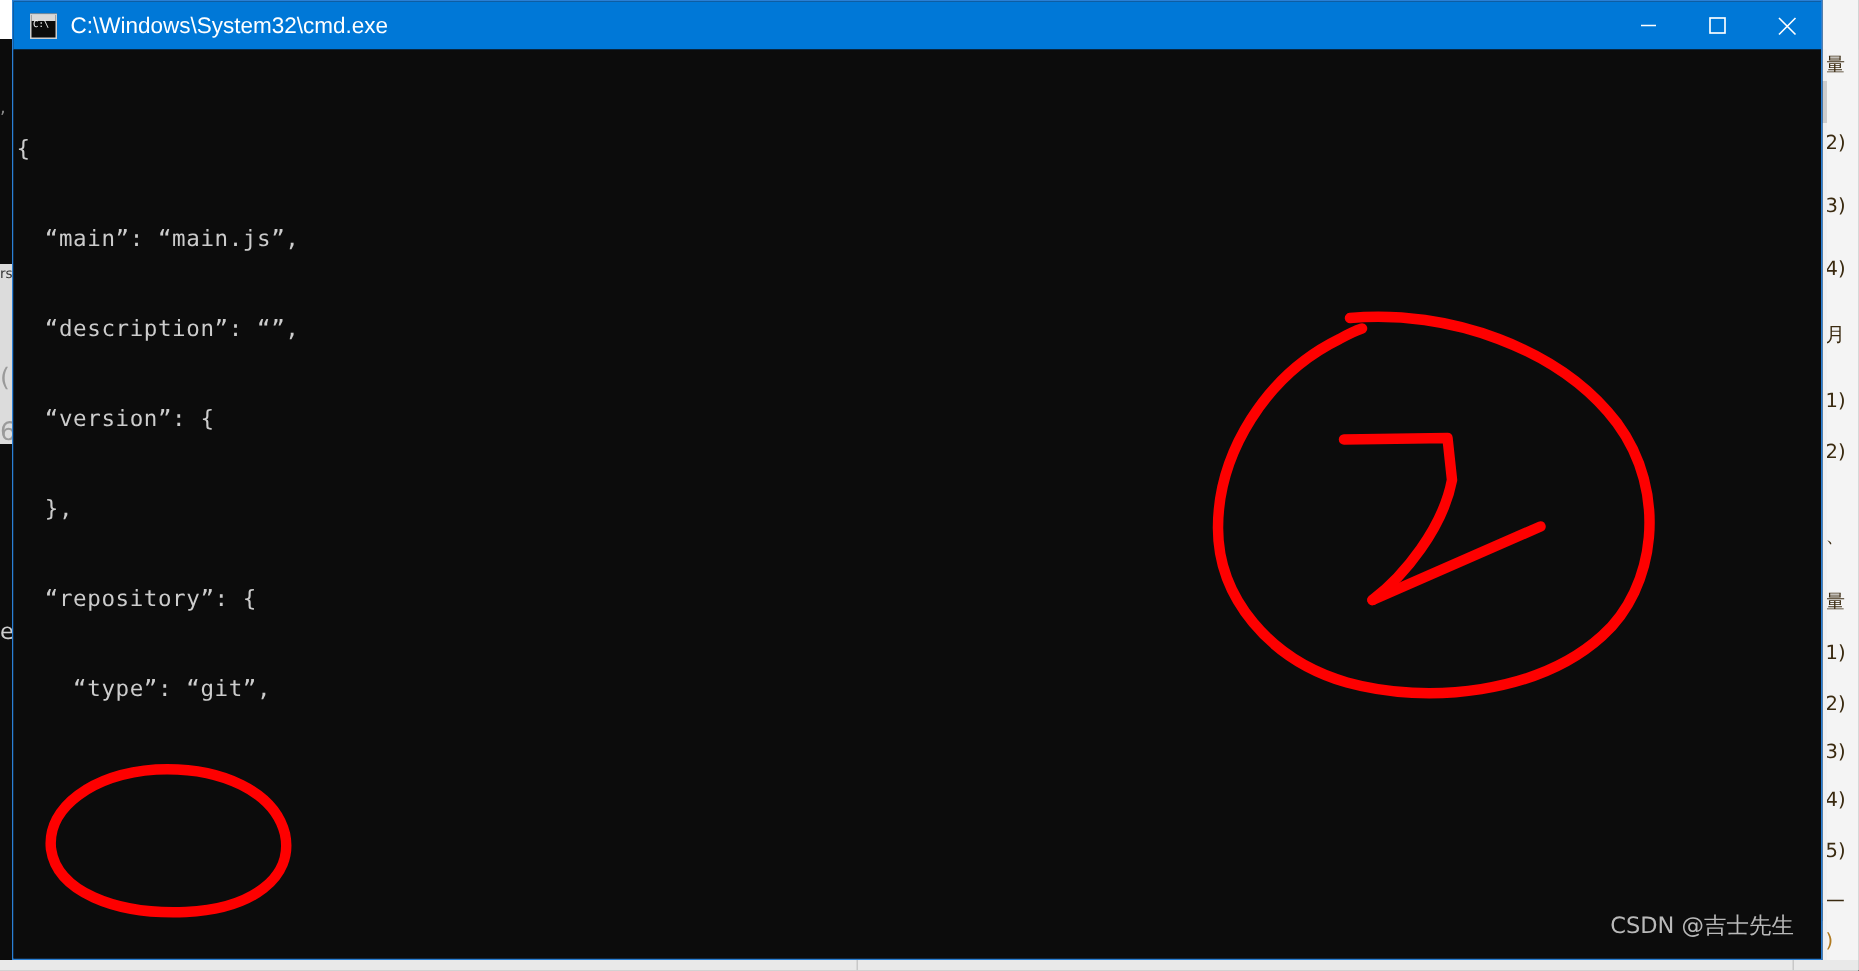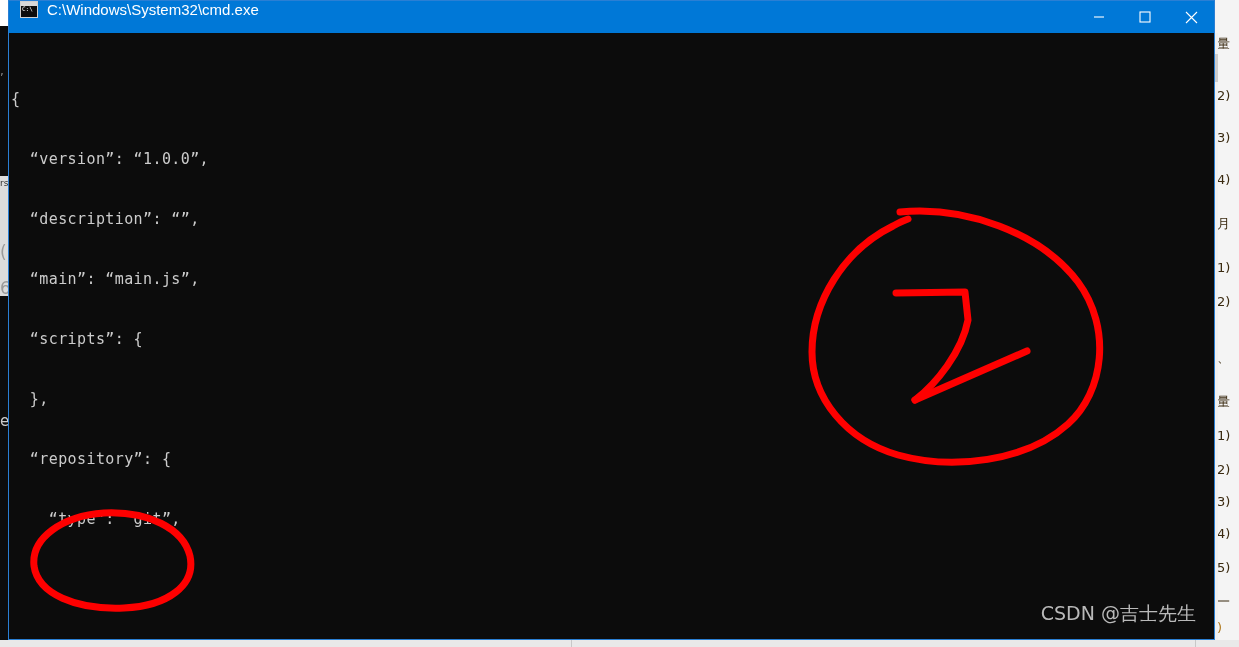--- a/index.html
+++ b/index.html
@@ -123,21 +123,21 @@
     box-sizing: border-box;
     background: #0c0c0c;
   }
   .titlebar {
     position: absolute;
     left: 0; top: 0;
     right: 0;
     height: 32px;
     background: #0078d7;
     display: flex;
-    align-items: flex-start;
+    align-items: center;
   }
   .title-icon {
     width: 18px;
     height: 17px;
     margin-left: 11px;
     background: #0c0c0c;
     border: 1px solid #cfcfcf;
     box-sizing: border-box;
     position: relative;
     flex: none;
@@ -204,21 +204,21 @@
     letter-spacing: 0.4px;
   }
   .term-line { height: 20px; white-space: pre; }
 
   
   .watermark {
     position: absolute;
     right: 18px;
     bottom: 12px;
     color: #b9b9b9;
-    font-size: 19px;
+    font-size: 15px;
     font-family: "DejaVu Sans", sans-serif;
     white-space: nowrap;
   }
 
   
   .annot {
     position: absolute;
     left: 0; top: 0;
     width: 1239px;
     height: 647px;
@@ -301,24 +301,23 @@
           <svg width="13" height="13" viewBox="0 0 13 13" aria-hidden="true">
             <path d="M1 1 L12 12 M12 1 L1 12" stroke="#ffffff" stroke-width="1.1"></path>
           </svg>
         </div>
       </div>
     </div>
 
     <div class="terminal">
       <div class="term-text">
         <div class="term-line">{</div>
-        <div class="term-line">  “version”: “1.0.0”,</div>
+        <div class="term-line">  “main”: “main.js”,</div>
         <div class="term-line">  “description”: “”,</div>
-        <div class="term-line">  “main”: “main.js”,</div>
-        <div class="term-line">  “scripts”: {</div>
+        <div class="term-line">  “version”: {</div>
         <div class="term-line">  },</div>
         <div class="term-line">  “repository”: {</div>
         <div class="term-line">    “type”: “git”,</div>
         
         
         
         
         
         
 

